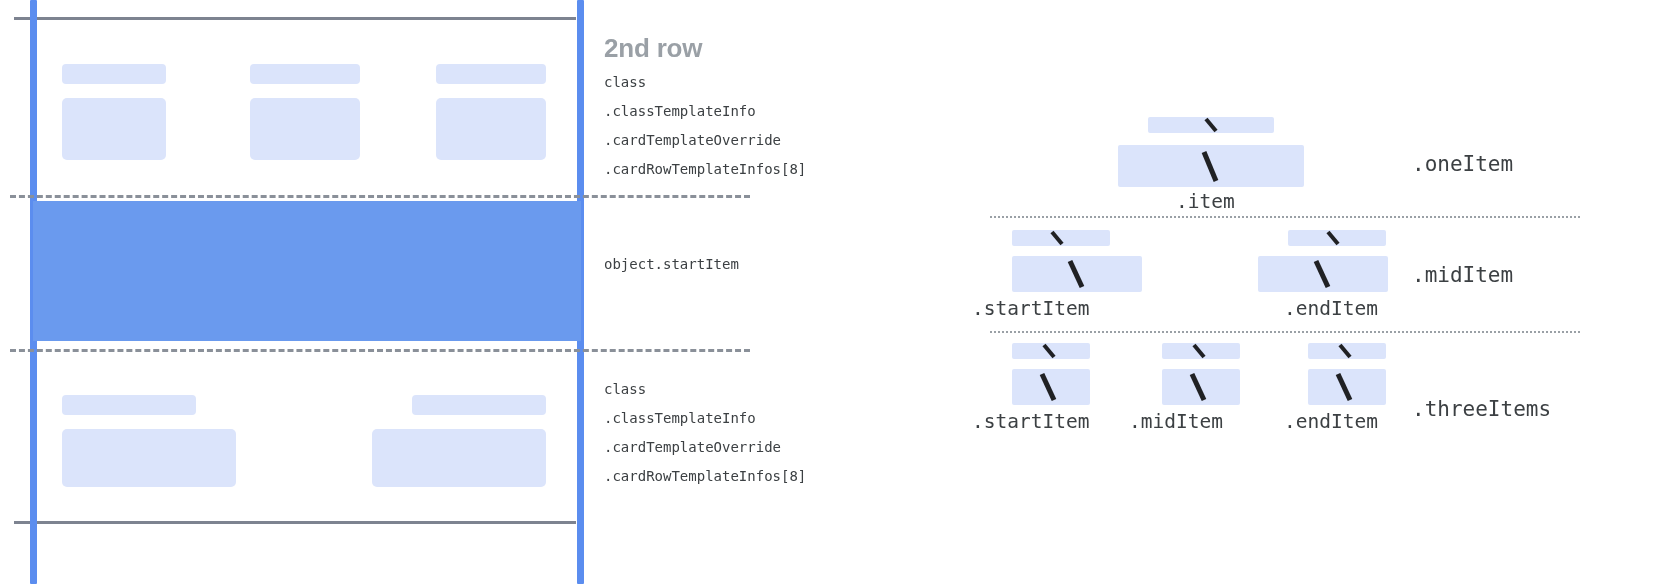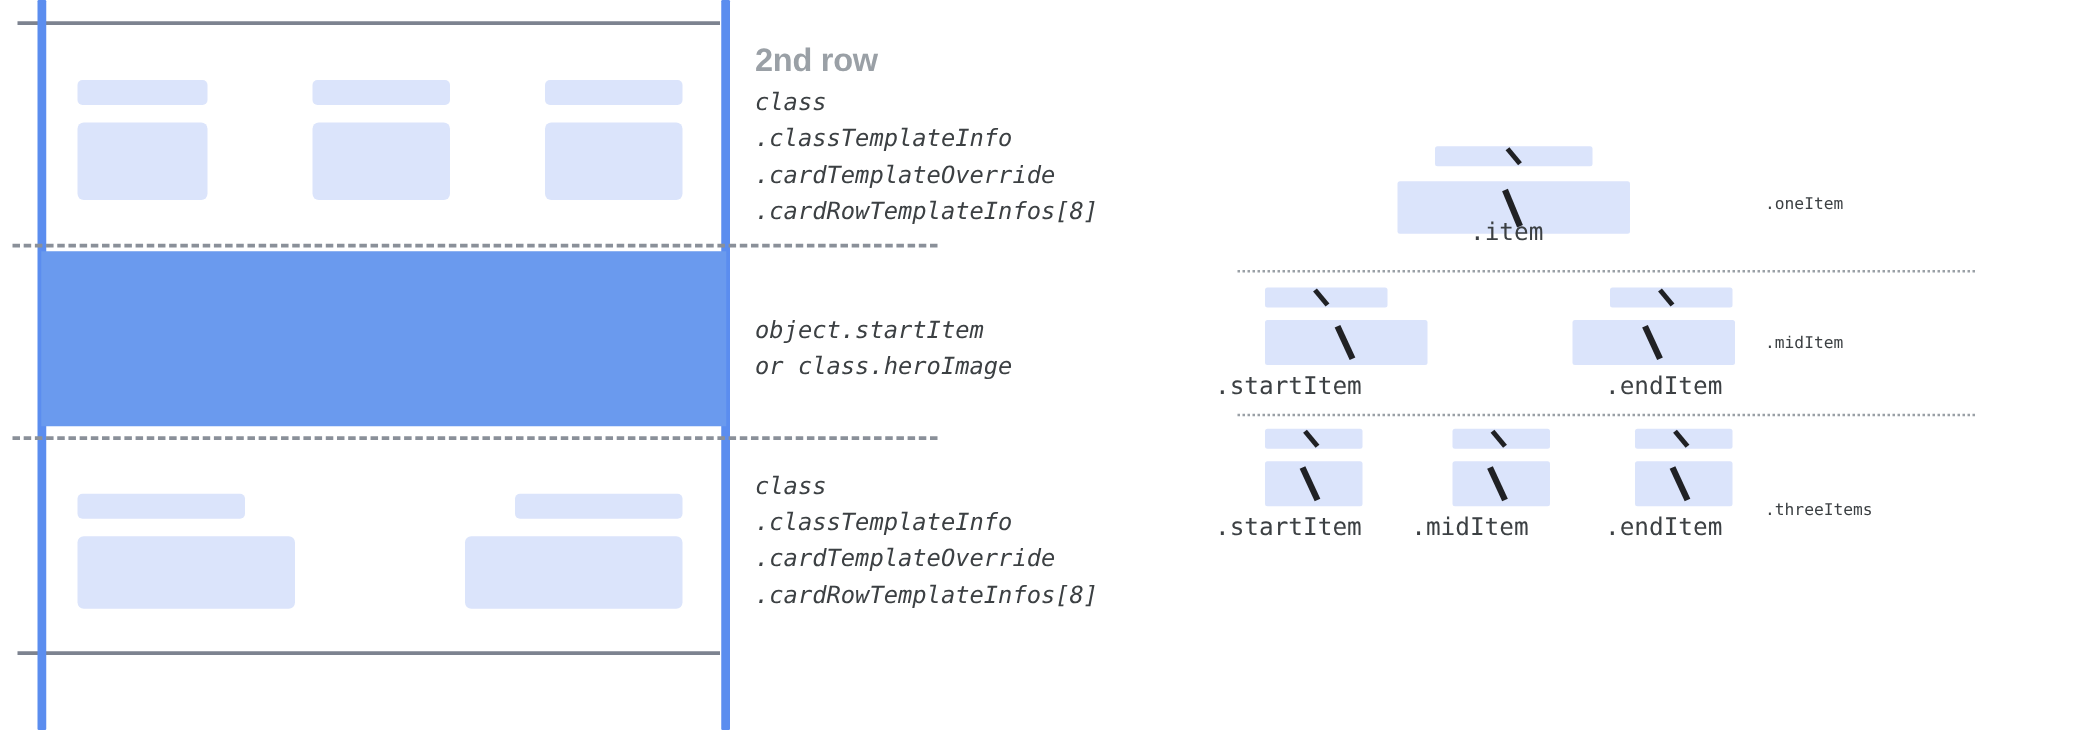--- a/index.html
+++ b/index.html
@@ -34,21 +34,21 @@
 
   
   .txtcol{position:absolute;left:604px;}
   .rowtitle{
     font-family:"Liberation Sans", sans-serif;
     font-weight:bold;font-size:26px;color:#9aa0a6;
     letter-spacing:-0.2px;line-height:30px;white-space:pre;
   }
   .mono{
     font-family:"DejaVu Sans Mono", monospace;
-    font-size:19px;color:#3c4043;line-height:29px;white-space:pre;font-style:italic;
+    font-size:14px;color:#3c4043;line-height:29px;white-space:pre;
   }
 
   
   .right-panel{position:absolute;left:940px;top:0;width:736px;height:584px;}
 
   .sep{position:absolute;height:0;border-top:2px dotted #9aa0a6;left:50px;width:590px;}
 
   .itembox{position:absolute;background:#dbe4fb;border-radius:2px;overflow:hidden;}
   .itembox .slash{
     position:absolute;left:0;top:0;width:100%;height:100%;
@@ -57,21 +57,21 @@
   .slashline.thin{stroke-width:4;}
 
   .caption{
     position:absolute;
     font-family:"DejaVu Sans Mono", monospace;
     font-size:19.5px;color:#3c4043;white-space:pre;line-height:24px;
   }
   .grouplabel{
     position:absolute;
     font-family:"DejaVu Sans Mono", monospace;
-    font-size:13px;color:#3c4043;white-space:pre;line-height:24px;
+    font-size:21px;color:#3c4043;white-space:pre;line-height:24px;
   }
 </style>
 </head>
 <body>
 
 <div class="stage">
 
   <div class="left-panel">
 
     <div class="hline top"></div>
@@ -109,21 +109,20 @@
   <div class="txtcol" style="top:33px;">
     <div class="rowtitle">2nd row</div>
     <div class="mono" style="margin-top:5px;">class</div>
     <div class="mono">.classTemplateInfo</div>
     <div class="mono">.cardTemplateOverride</div>
     <div class="mono">.cardRowTemplateInfos[8]</div>
   </div>
 
   <div class="txtcol" style="top:250px;">
     <div class="mono">object.startItem</div>
-    <div class="mono">or class.heroImage</div>
   </div>
 
   <div class="txtcol" style="top:370px;">
     <div class="mono" style="margin-top:5px;">class</div>
     <div class="mono">.classTemplateInfo</div>
     <div class="mono">.cardTemplateOverride</div>
     <div class="mono">.cardRowTemplateInfos[8]</div>
   </div>
 
   <div class="right-panel">
@@ -132,21 +131,21 @@
       <div class="itembox" style="left:208px; top:117px; width:126px; height:16px;">
         <svg class="slash" viewBox="0 0 126 16" preserveAspectRatio="none">
           <line class="slashline thin" x1="68" y1="14" x2="58" y2="2"></line>
         </svg>
       </div>
       <div class="itembox" style="left:178px; top:145px; width:186px; height:42px;">
         <svg class="slash" viewBox="0 0 186 42" preserveAspectRatio="none">
           <line class="slashline" x1="98" y1="36" x2="86" y2="7"></line>
         </svg>
       </div>
-      <div class="caption" style="left:236px; top:174px;">.item</div>
+      <div class="caption" style="left:236px; top:190px;">.item</div>
       <div class="grouplabel" style="left:472px; top:152px;">.oneItem</div>
     </div>
 
     <div class="sep" style="top:216px;"></div>
 
     <div>
       <div class="itembox" style="left:72px; top:230px; width:98px; height:16px;">
         <svg class="slash" viewBox="0 0 98 16" preserveAspectRatio="none">
           <line class="slashline thin" x1="50" y1="14" x2="40" y2="2"></line>
         </svg>

